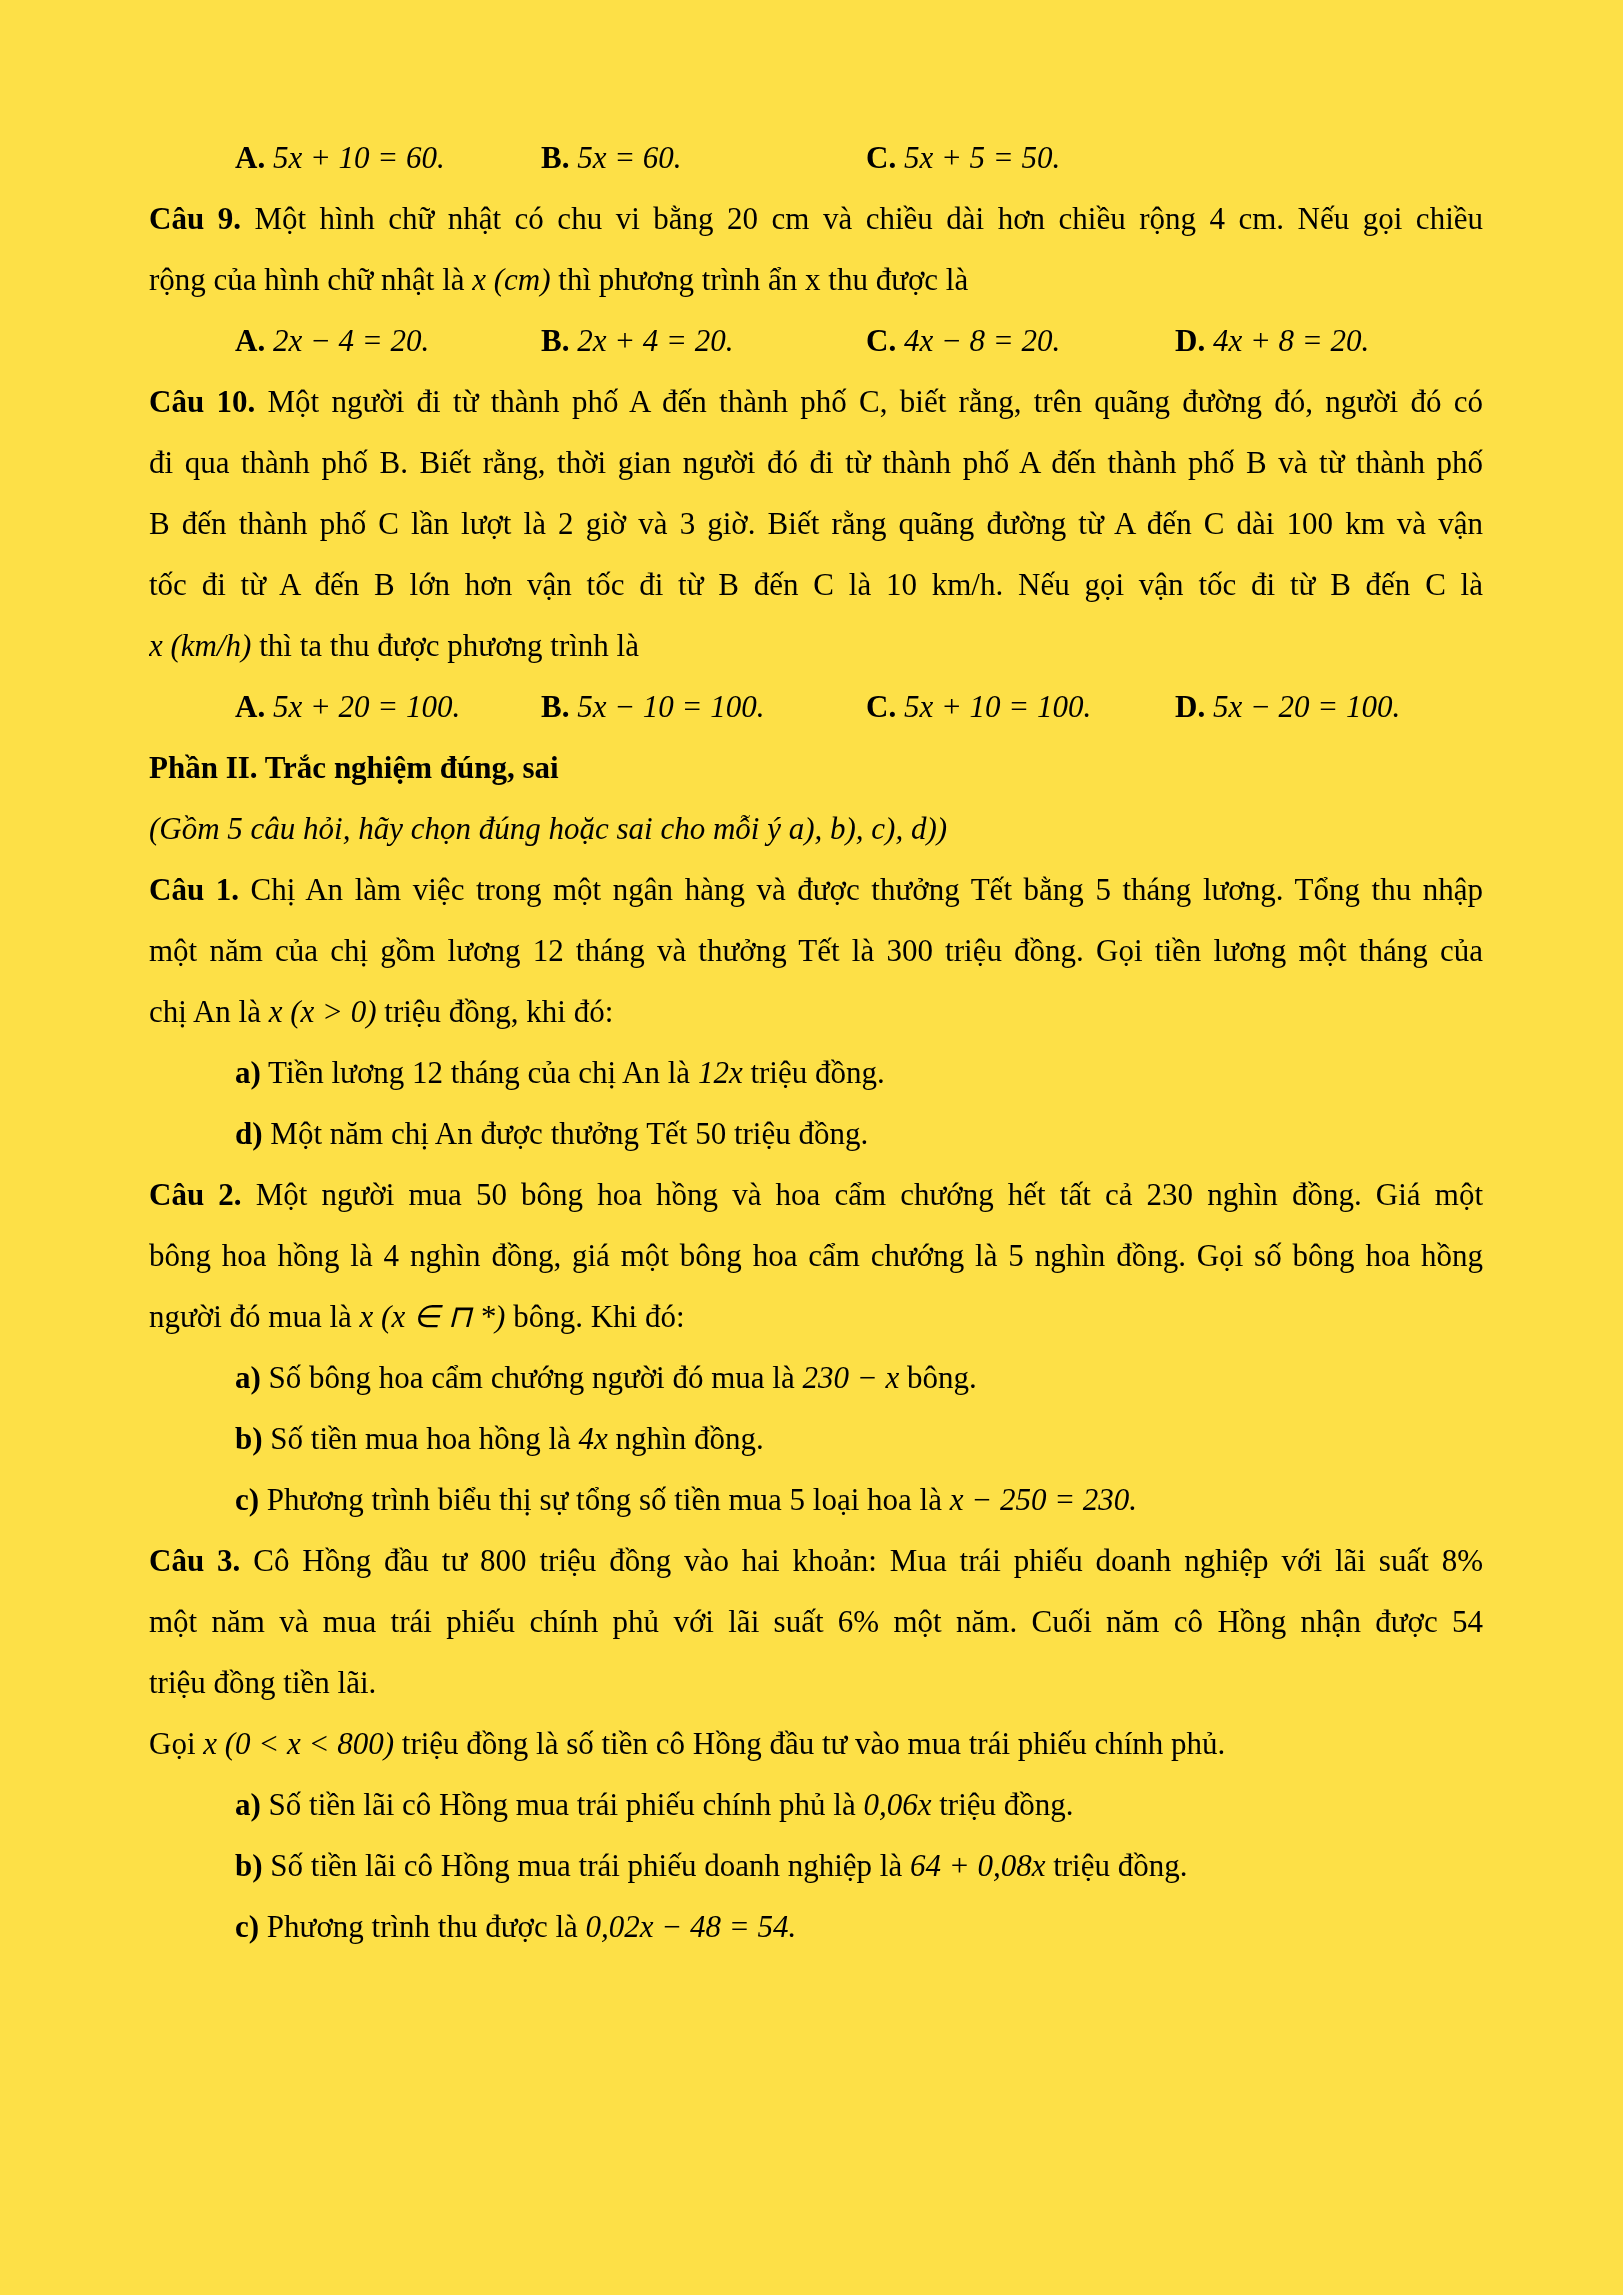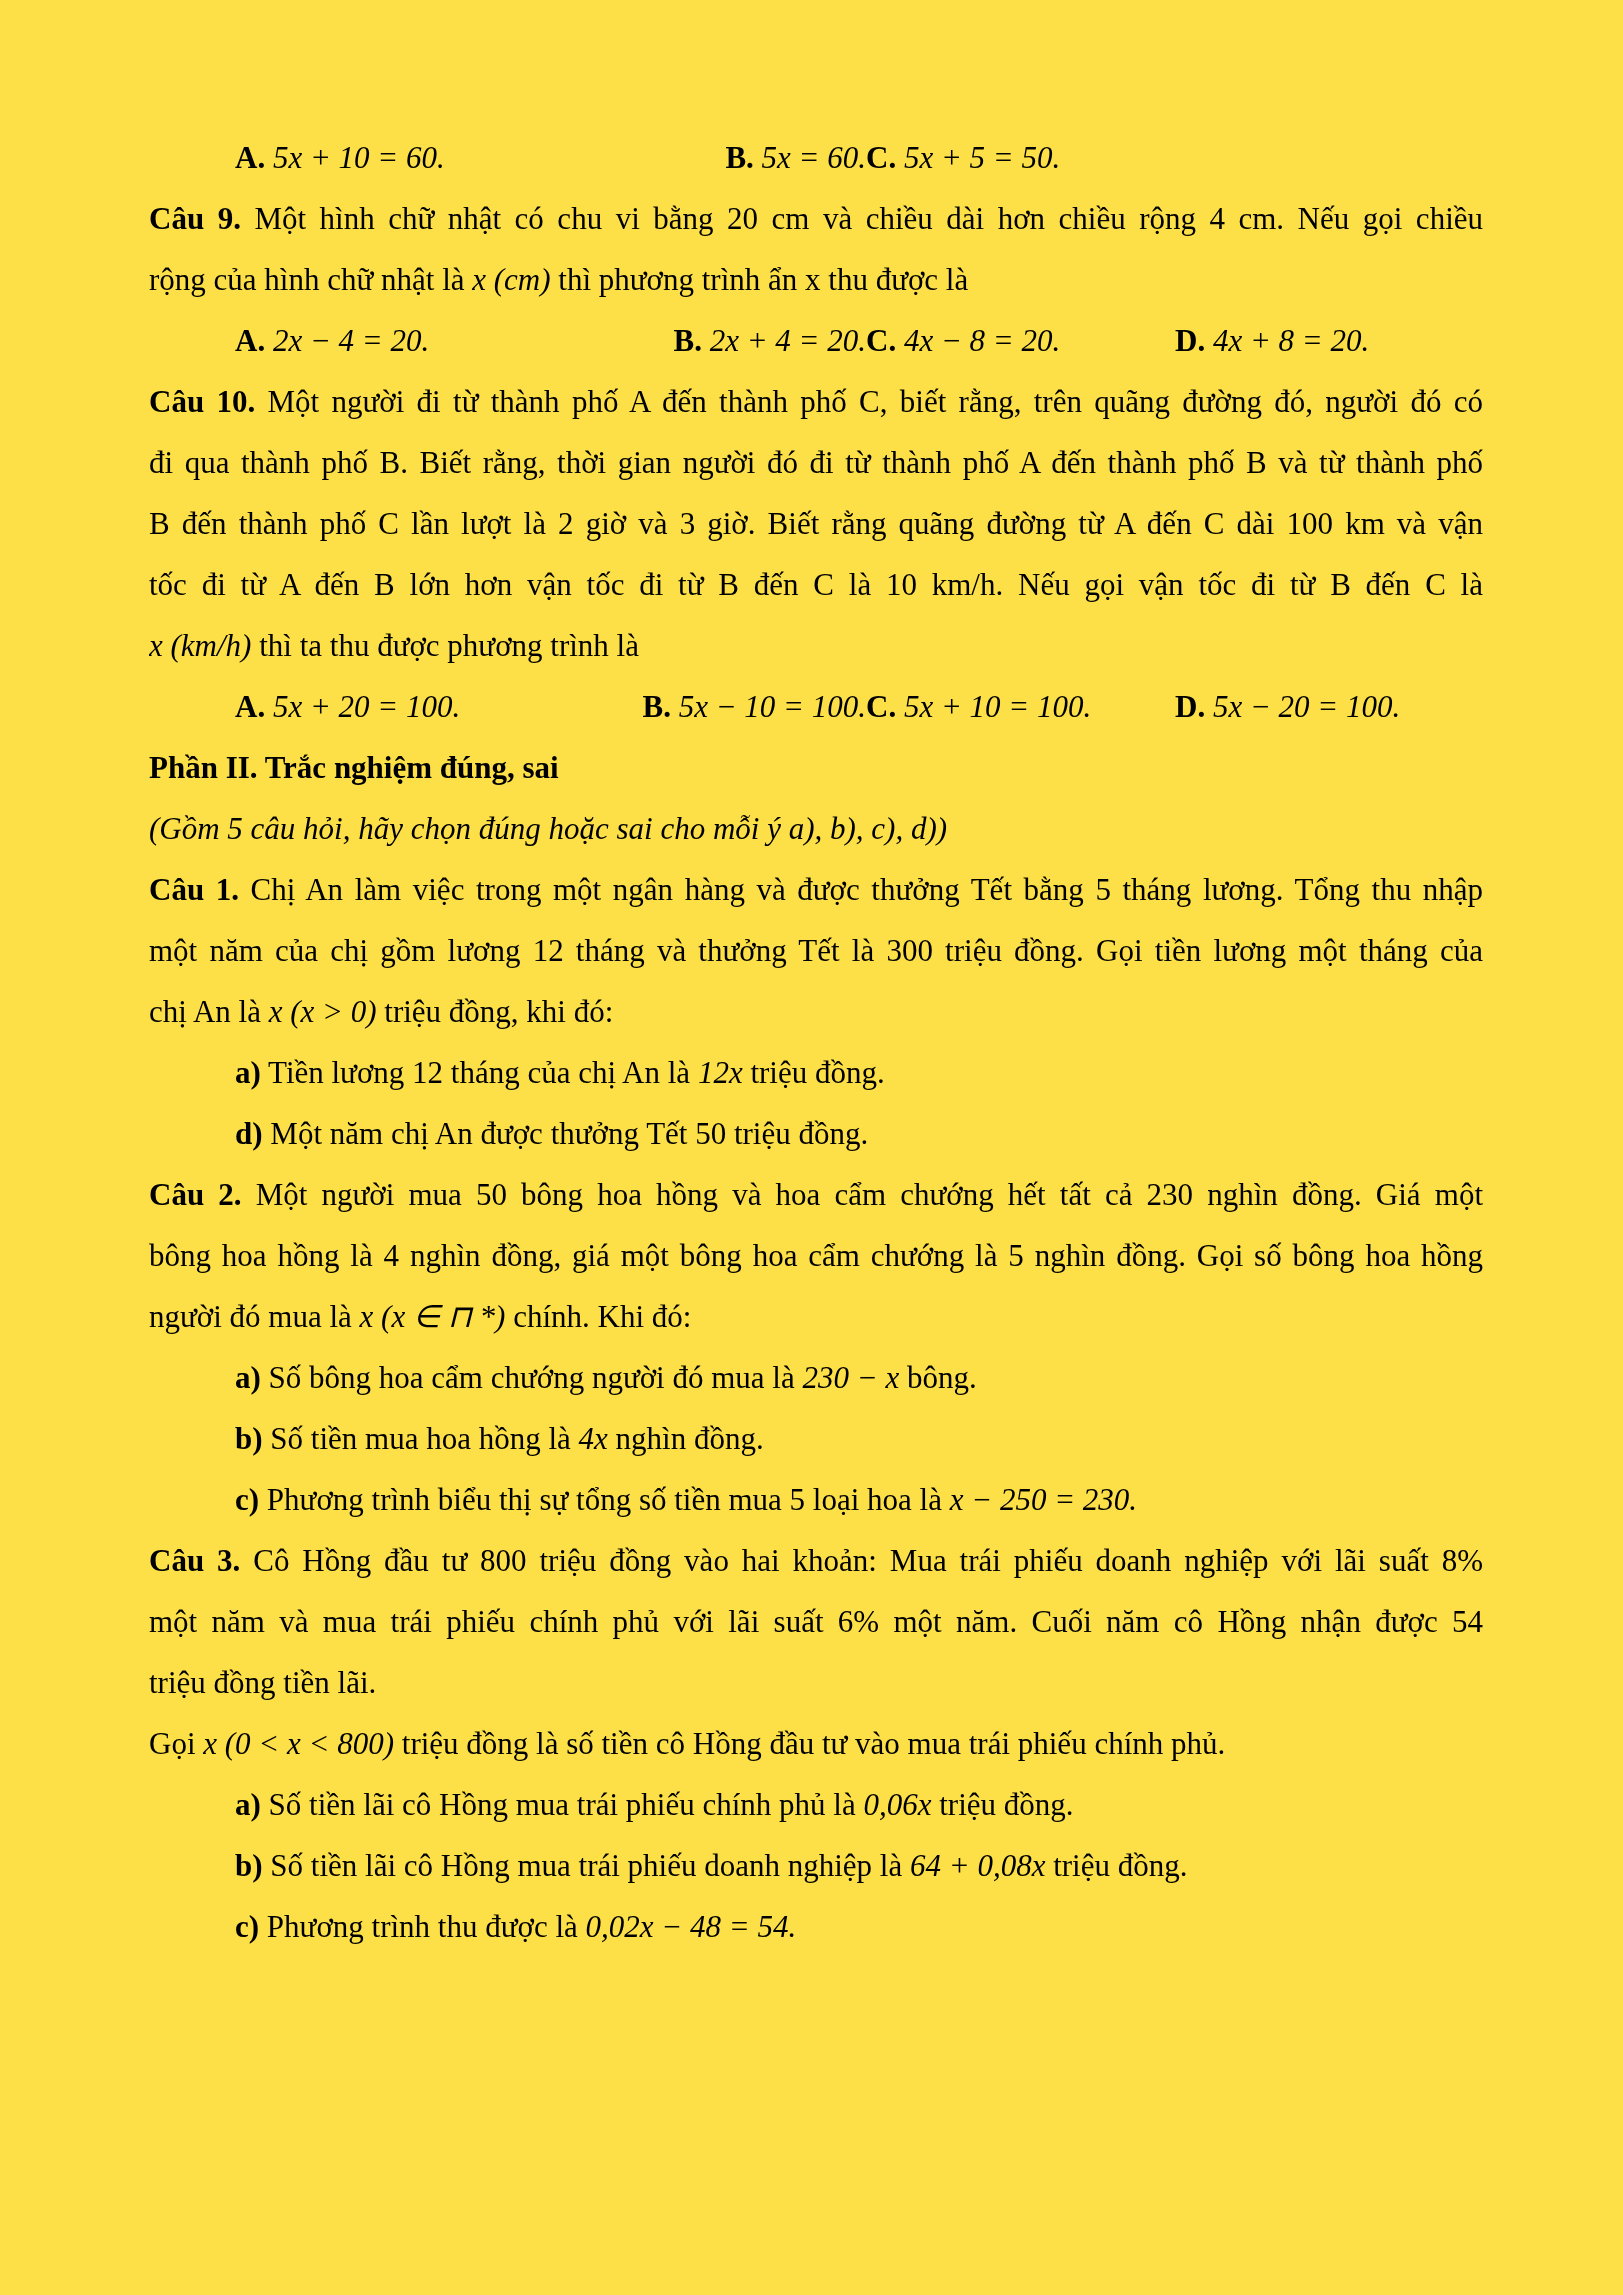--- a/index.html
+++ b/index.html
@@ -33,21 +33,21 @@
     text-align: justify;
     text-align-last: justify;
   }
   .ind { padding-left: 86px; }
   .opts {
     display: flex;
     padding-left: 86px;
   }
   .oc { white-space: nowrap; }
   .oc:nth-child(1) { width: 306px; }
-  .oc:nth-child(2) { width: 325px; text-align: right; }
+  .oc:nth-child(2) { width: 325px; }
   .oc:nth-child(3) { width: 309px; }
   .oc:nth-child(4) { flex: 1; }
   b { font-weight: bold; }
   .math { font-style: italic; }
   .it { font-style: italic; }
 </style>
 </head>
 <body>
 
 <div class="page">
@@ -83,21 +83,21 @@
   <div class="line"><i class="it">(Gồm 5 câu hỏi, hãy chọn đúng hoặc sai cho mỗi ý a), b), c), d))</i></div>
 
   <div class="line j"><b>Câu 1.</b> <span>Chị An làm việc trong một ngân hàng và được thưởng Tết bằng 5 tháng lương. Tổng thu nhập</span></div>
   <div class="line j"><span>một năm của chị gồm lương 12 tháng và thưởng Tết là 300 triệu đồng. Gọi tiền lương một tháng của</span></div>
   <div class="line"><span>chị An là </span><i class="math">x (x &gt; 0)</i><span> triệu đồng, khi đó:</span></div>
   <div class="line ind"><b>a)</b> <span>Tiền lương 12 tháng của chị An là </span><i class="math">12x</i><span> triệu đồng.</span></div>
   <div class="line ind"><b>d)</b> <span>Một năm chị An được thưởng Tết 50 triệu đồng.</span><i class="math"></i><span></span></div>
 
   <div class="line j"><b>Câu 2.</b> <span>Một người mua 50 bông hoa hồng và hoa cẩm chướng hết tất cả 230 nghìn đồng. Giá một</span></div>
   <div class="line j"><span>bông hoa hồng là 4 nghìn đồng, giá một bông hoa cẩm chướng là 5 nghìn đồng. Gọi số bông hoa hồng</span></div>
-  <div class="line"><span>người đó mua là </span><i class="math">x (x ∈ ⊓ *)</i><span> chính. Khi đó:</span></div>
+  <div class="line"><span>người đó mua là </span><i class="math">x (x ∈ ⊓ *)</i><span> bông. Khi đó:</span></div>
   <div class="line ind"><b>a)</b> <span>Số bông hoa cẩm chướng người đó mua là </span><i class="math">230 − x</i><span> bông.</span></div>
   <div class="line ind"><b>b)</b> <span>Số tiền mua hoa hồng là </span><i class="math">4x</i><span> nghìn đồng.</span></div>
   <div class="line ind"><b>c)</b> <span>Phương trình biểu thị sự tổng số tiền mua 5 loại hoa là </span><i class="math">x − 250 = 230.</i><span></span></div>
 
   <div class="line j"><b>Câu 3.</b> <span>Cô Hồng đầu tư 800 triệu đồng vào hai khoản: Mua trái phiếu doanh nghiệp với lãi suất 8%</span></div>
   <div class="line j"><span>một năm và mua trái phiếu chính phủ với lãi suất 6% một năm. Cuối năm cô Hồng nhận được 54</span></div>
   <div class="line"><span>triệu đồng tiền lãi.</span></div>
   <div class="line"><span>Gọi </span><i class="math">x (0 &lt; x &lt; 800)</i><span> triệu đồng là số tiền cô Hồng đầu tư vào mua trái phiếu chính phủ.</span></div>
   <div class="line ind"><b>a)</b> <span>Số tiền lãi cô Hồng mua trái phiếu chính phủ là </span><i class="math">0,06x</i><span> triệu đồng.</span></div>
   <div class="line ind"><b>b)</b> <span>Số tiền lãi cô Hồng mua trái phiếu doanh nghiệp là </span><i class="math">64 + 0,08x</i><span> triệu đồng.</span></div>

